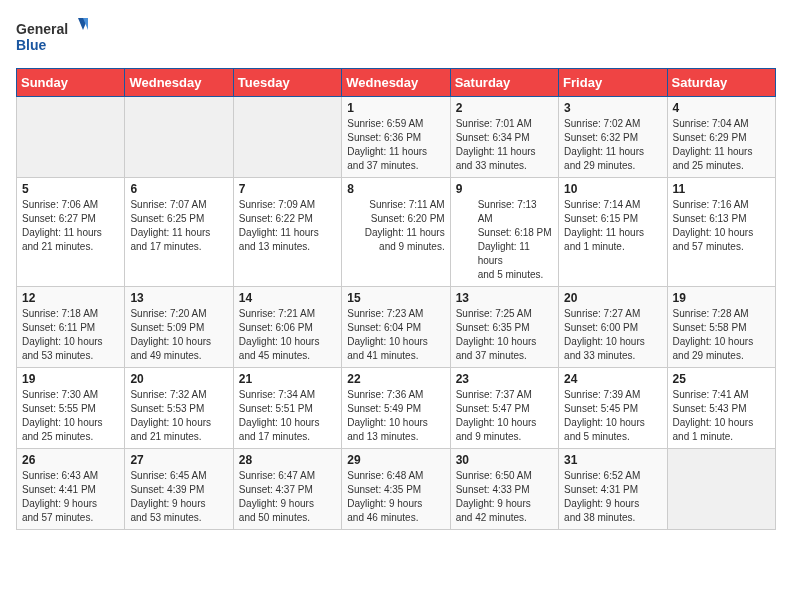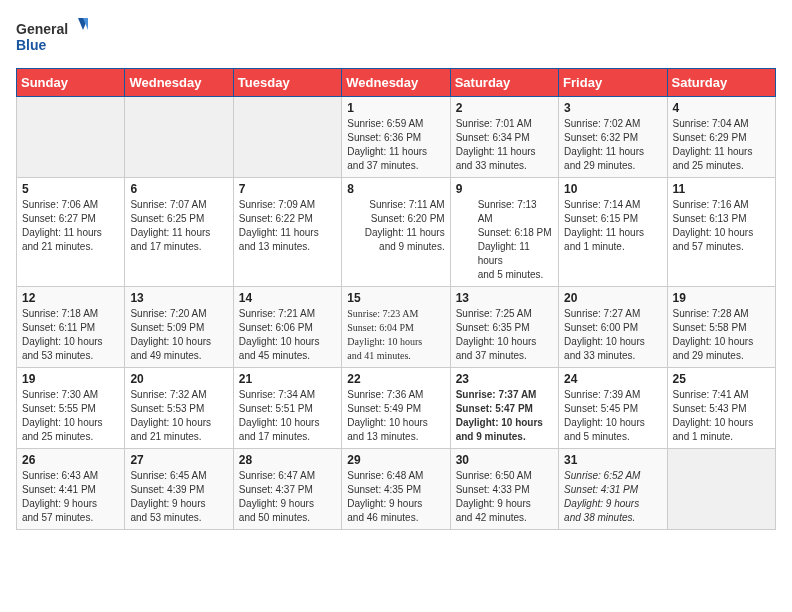--- a/index.html
+++ b/index.html
@@ -211,21 +211,21 @@
         </td>
         <td>
           <span class="day-number">14</span>
           <div class="day-info" style="white-space: pre-line;">Sunrise: 7:21 AM
 Sunset: 6:06 PM
 Daylight: 10 hours
 and 45 minutes.</div>
         </td>
         <td>
           <span class="day-number">15</span>
-          <div class="day-info" style="white-space: pre-line; font-family: Liberation Serif, serif;">Sunrise: 7:23 AM
+          <div class="day-info" style="white-space: pre-line;">Sunrise: 7:23 AM
 Sunset: 6:04 PM
 Daylight: 10 hours
 and 41 minutes.</div>
         </td>
         <td>
           <span class="day-number">13</span>
           <div class="day-info" style="white-space: pre-line;">Sunrise: 7:25 AM
 Sunset: 6:35 PM
 Daylight: 10 hours
 and 37 minutes.</div>
@@ -269,21 +269,21 @@
         </td>
         <td>
           <span class="day-number">22</span>
           <div class="day-info" style="white-space: pre-line;">Sunrise: 7:36 AM
 Sunset: 5:49 PM
 Daylight: 10 hours
 and 13 minutes.</div>
         </td>
         <td>
           <span class="day-number">23</span>
-          <div class="day-info" style="white-space: pre-line; font-weight: bold;">Sunrise: 7:37 AM
+          <div class="day-info" style="white-space: pre-line;">Sunrise: 7:37 AM
 Sunset: 5:47 PM
 Daylight: 10 hours
 and 9 minutes.</div>
         </td>
         <td>
           <span class="day-number">24</span>
           <div class="day-info" style="white-space: pre-line;">Sunrise: 7:39 AM
 Sunset: 5:45 PM
 Daylight: 10 hours
 and 5 minutes.</div>
@@ -327,21 +327,21 @@
         </td>
         <td>
           <span class="day-number">30</span>
           <div class="day-info" style="white-space: pre-line;">Sunrise: 6:50 AM
 Sunset: 4:33 PM
 Daylight: 9 hours
 and 42 minutes.</div>
         </td>
         <td>
           <span class="day-number">31</span>
-          <div class="day-info" style="white-space: pre-line; font-style: italic;">Sunrise: 6:52 AM
+          <div class="day-info" style="white-space: pre-line;">Sunrise: 6:52 AM
 Sunset: 4:31 PM
 Daylight: 9 hours
 and 38 minutes.</div>
         </td>
         <td class="empty-cell"></td>
       </tr>
     </tbody>
 </table>
 
 </body></html>

